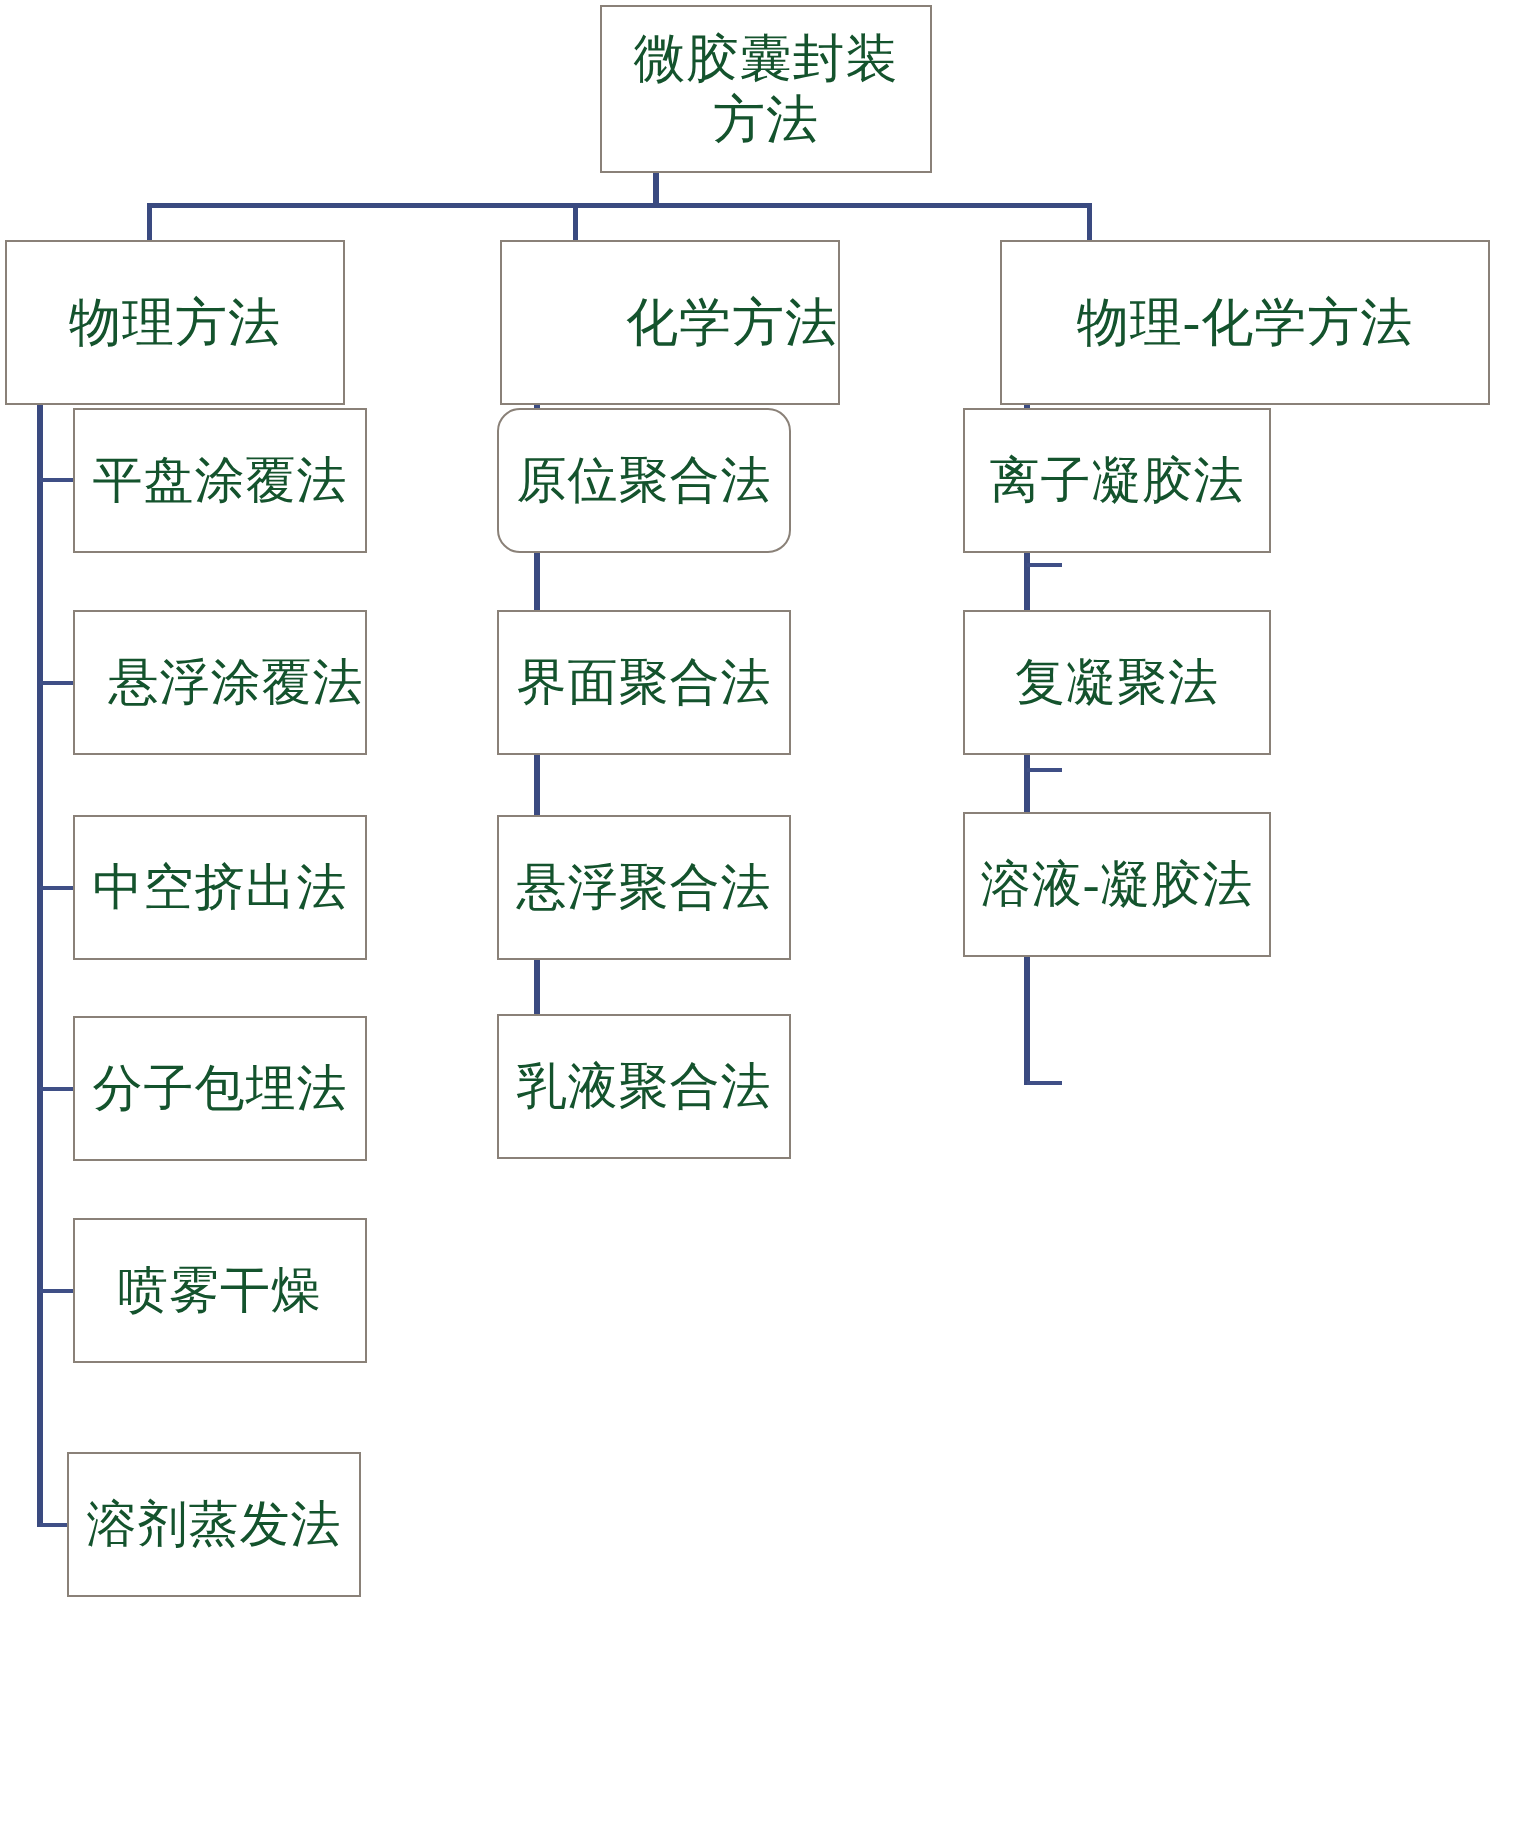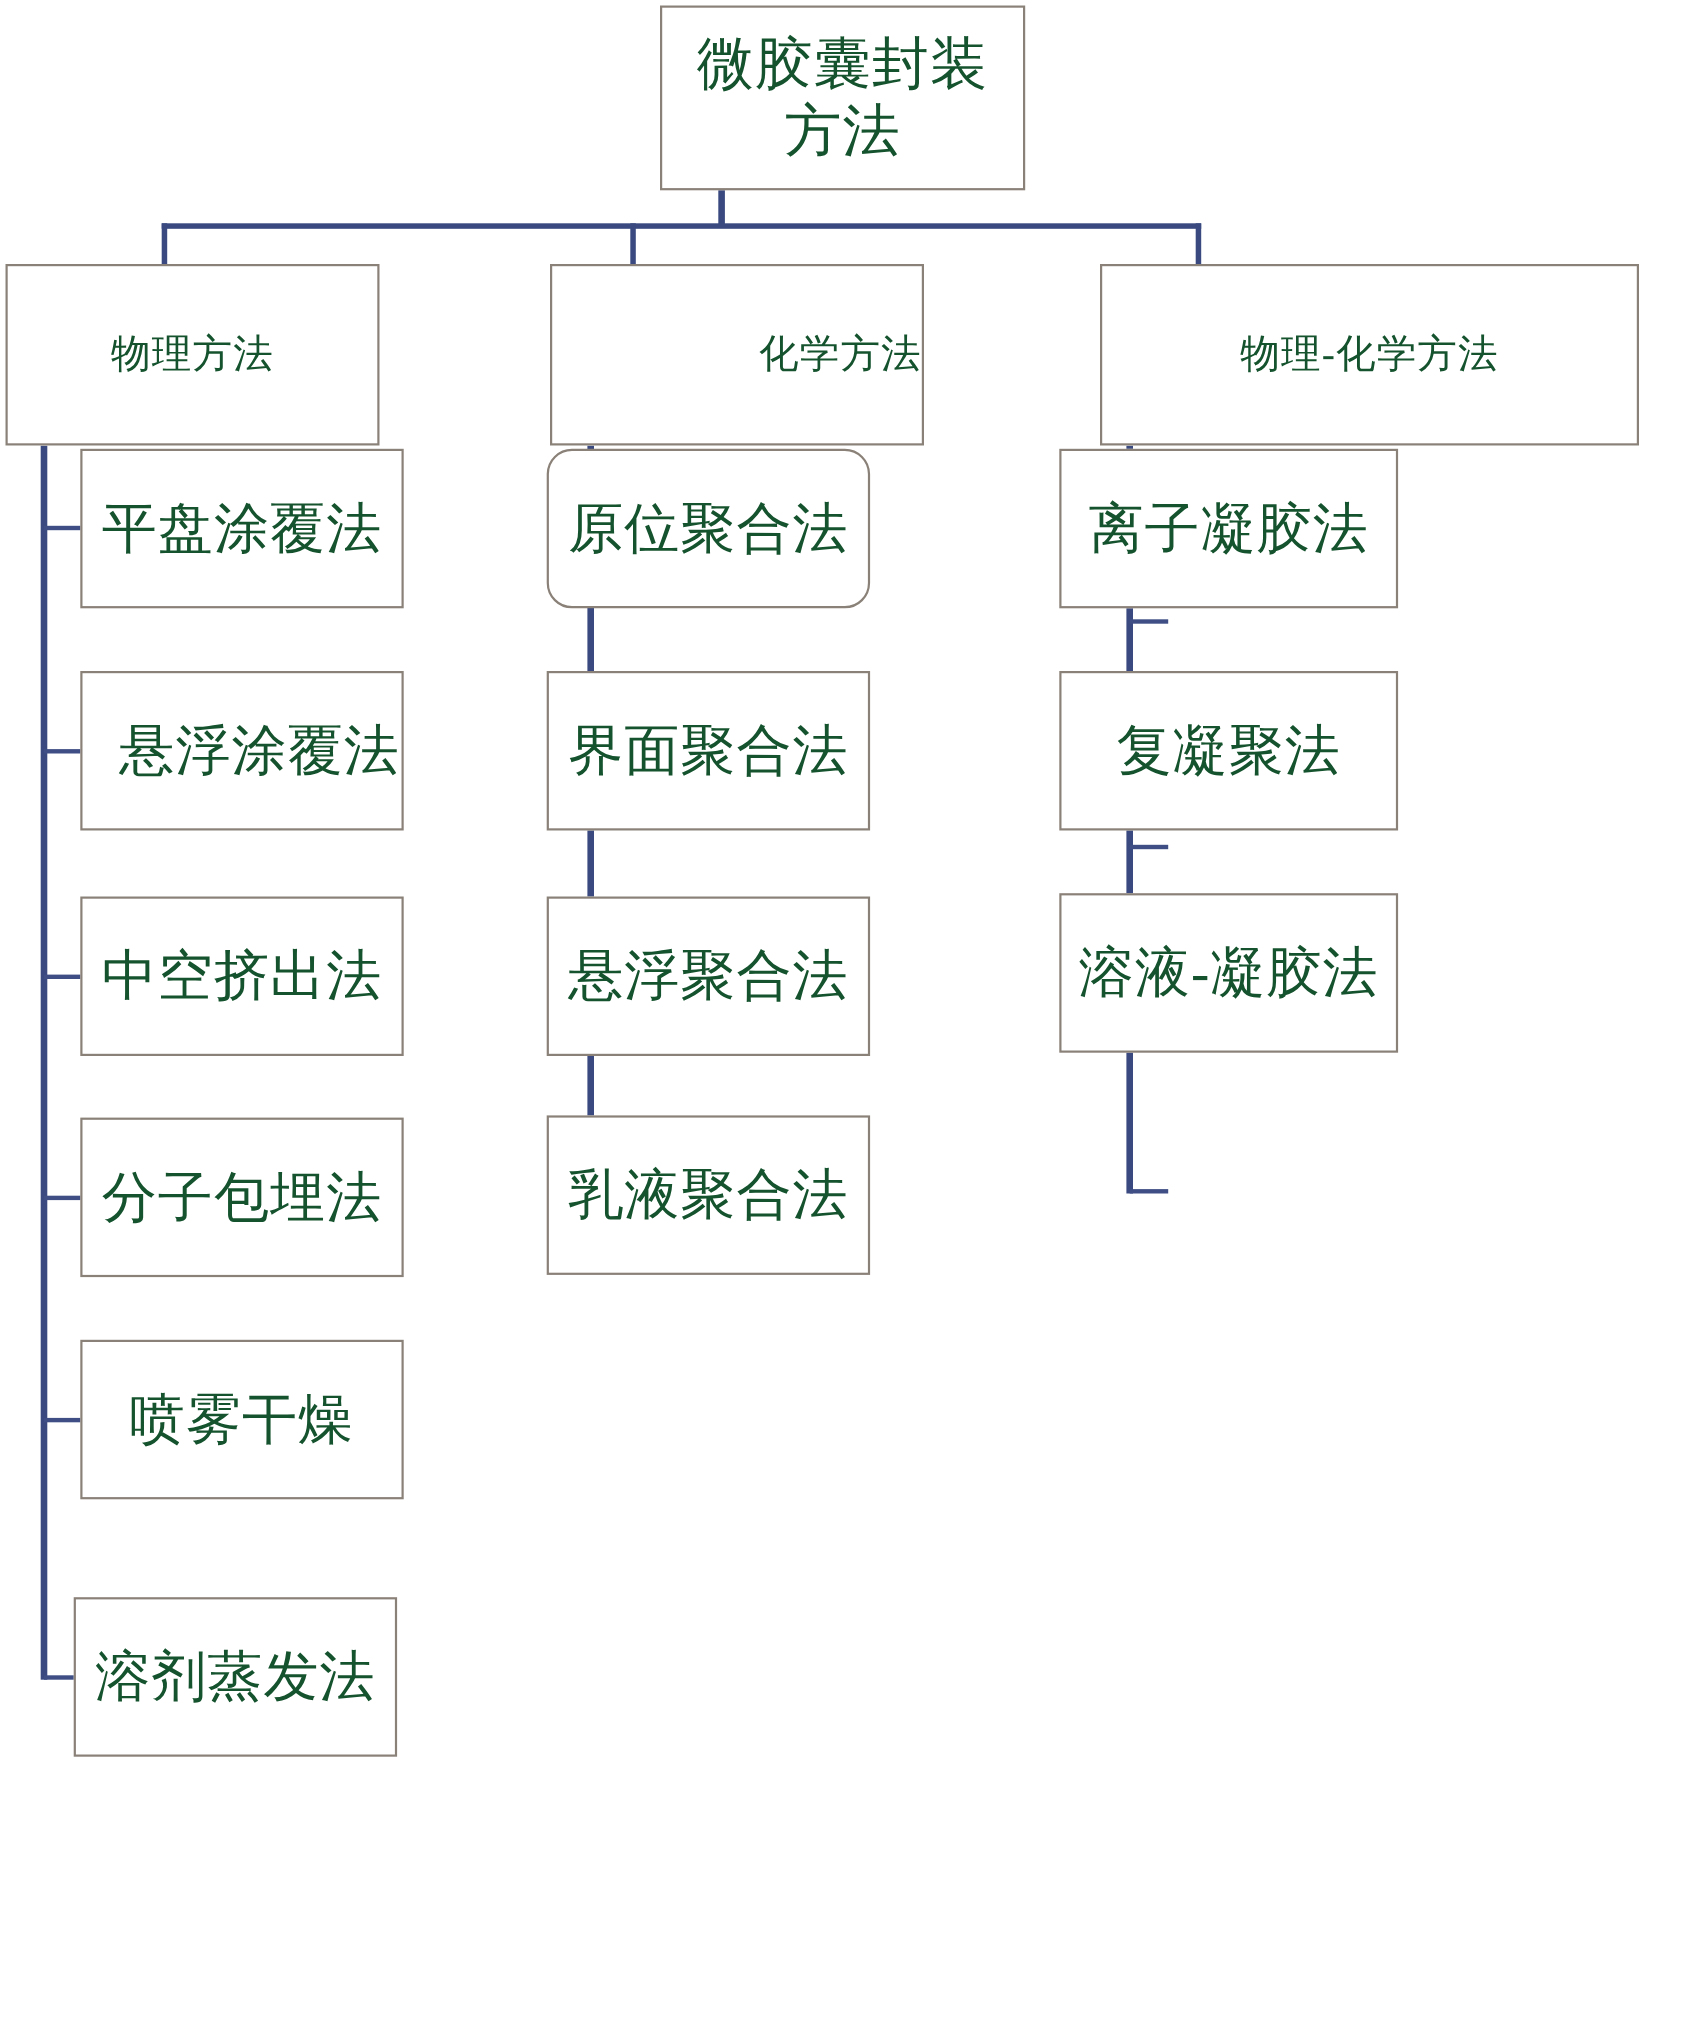--- a/index.html
+++ b/index.html
@@ -27,21 +27,21 @@
     color: #14532d;
     line-height: 1.18;
     white-space: pre-line;
     z-index: 3;
   }
   .node.root {
     font-size: 52px;
     letter-spacing: 1px;
   }
   .node.level2 {
-    font-size: 36px;
+    font-size: 52px;
     letter-spacing: 1px;
   }
   .node.leaf {
     font-size: 50px;
     letter-spacing: 1px;
   }
   .conn {
     position: absolute;
     background: #3f4f86;
     z-index: 1;

